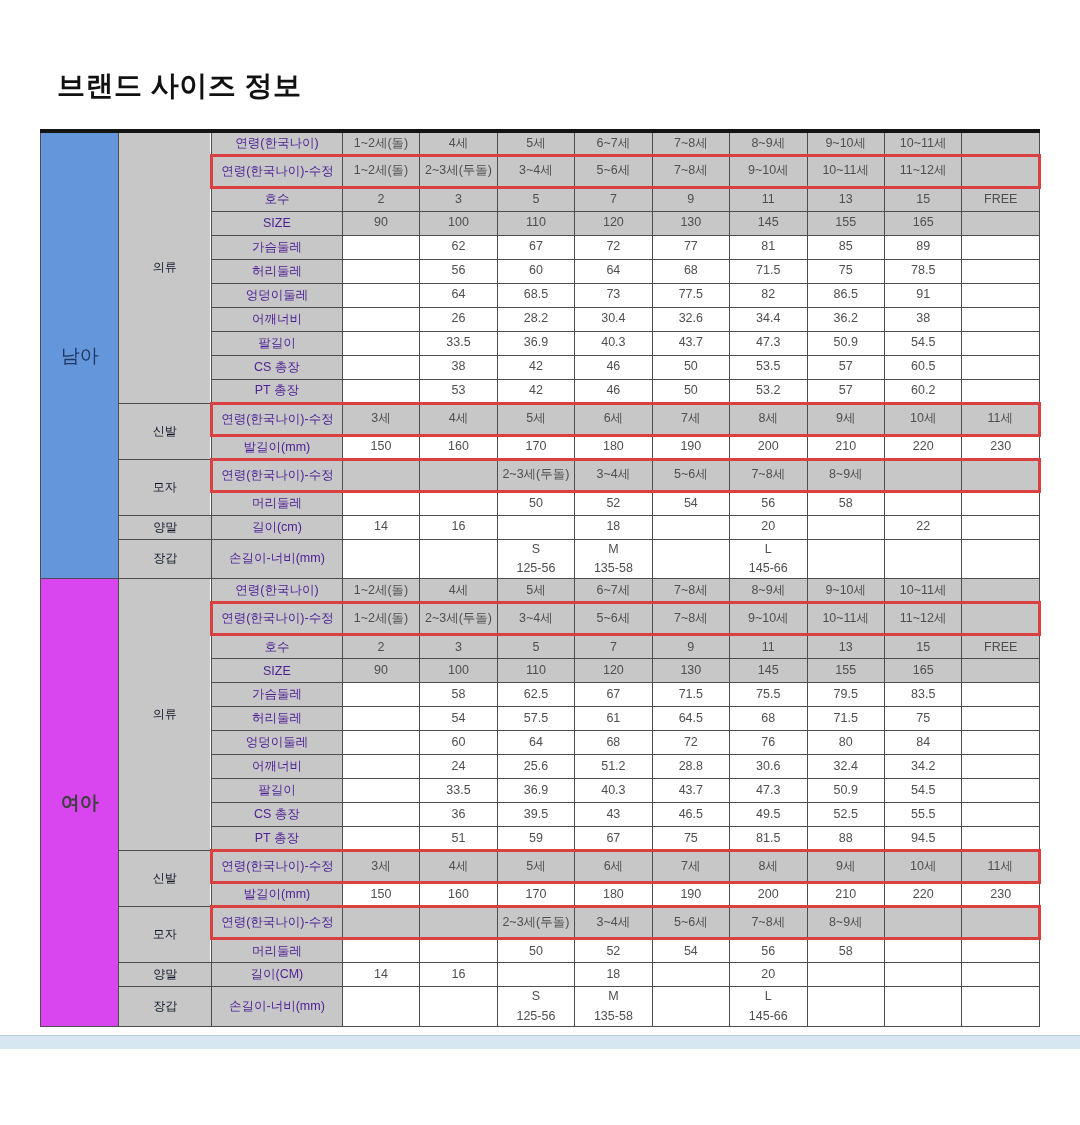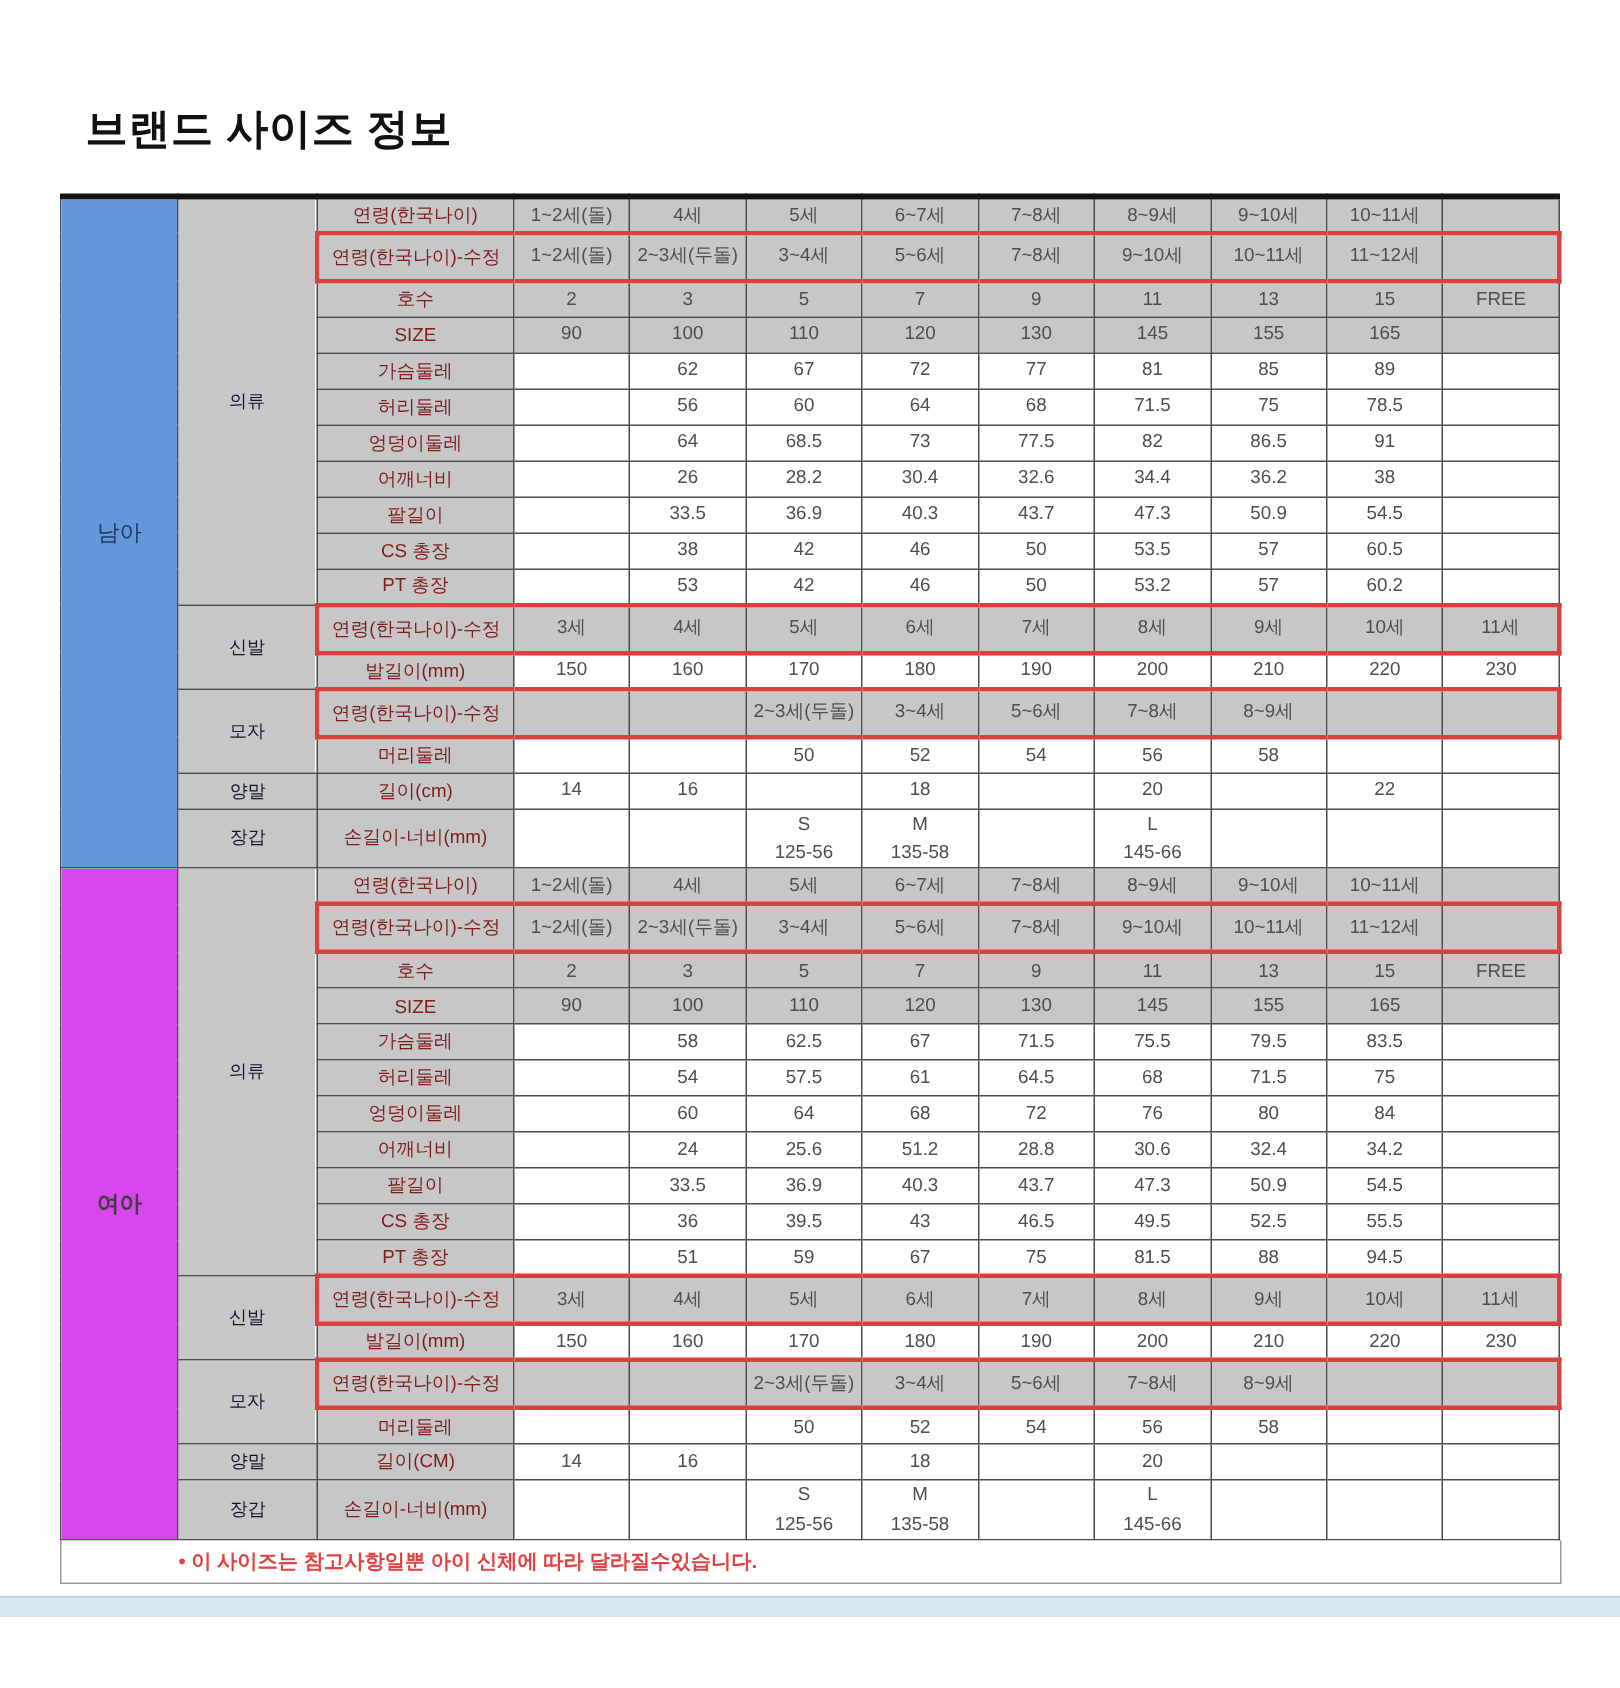--- a/index.html
+++ b/index.html
@@ -11,23 +11,23 @@
   body{width:1080px;height:1125px;overflow:hidden;font-family:"Liberation Sans","DejaVu Sans",sans-serif;}
   .page{width:1080px;height:1125px;background:#fff;}
   .title{margin:17px;padding:50px 0 0 40px;font-size:28px;font-weight:800;color:#111;letter-spacing:0.5px;}
   .table-wrap{margin:24px 0 0 40px;width:1001px;}
   table.size-table{border-collapse:collapse;table-layout:fixed;width:1001px;border:1px solid #333;border-top:4px solid #141414;}
   col.c-band{width:78px;} col.c-cat{width:92px;} col.c-lbl{width:130px;} col.c-val{width:77px;}
   td{border:1px solid var(--line);text-align:center;vertical-align:middle;padding:0 2px;overflow:hidden;}
   tr{height:24px;}
   tr.r-red{height:32px;}
   tr.r-glove{height:30px;}
-  td.band{font-size:15px;}
+  td.band{font-size:19px;}
   td.cat{background:var(--gray);font-size:12px;color:#0f172a;text-align:center;}
-  td.lbl{background:var(--gray);font-size:12.5px;color:#7f1d1d;}
+  td.lbl{background:var(--gray);font-size:12.5px;color:#4c1d95;}
   td.val{font-size:12.5px;color:var(--valtext);background:#fff;white-space:pre-line;line-height:1.55;}
   td.val.gray{background:var(--gray);}
   td.red-tb{border-top:3px solid var(--red);border-bottom:3px solid var(--red);}
   td.red-left{border-left:3px solid var(--red);}
   td.red-right{border-right:3px solid var(--red);}
   .footnote{width:1001px;border:1px solid #9a9a9a;border-top:none;padding:5px 0 5px 78px;
     color:var(--note);font-size:13.5px;font-weight:bold;background:#fff;}
   .bottom-strip{width:1080px;height:14px;margin:8px 0 0 -40px;background:var(--strip);border-top:1px solid #b5cfdf;}
 </style>
 </head>
@@ -475,18 +475,15 @@
             <td class="val"></td>
             <td class="val">L
 145-66</td>
             <td class="val"></td>
             <td class="val"></td>
             <td class="val"></td>
           </tr>
         </tbody>
     </table>
 
-    <div class="footnote">
-      <span>• 이 사이즈는 참고사항일뿐 아이 신체에 따라 달라질수있습니다.</span>
-    </div>
     <div class="bottom-strip"></div>
   </div>
 </div>
 
 </body></html>

